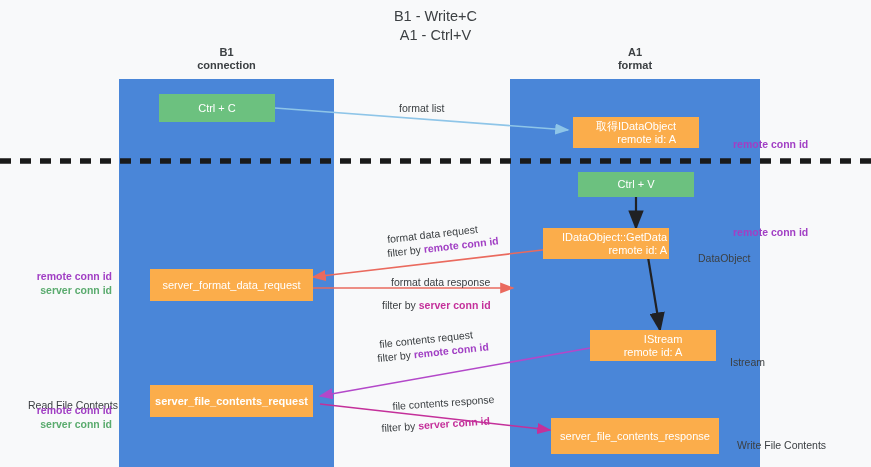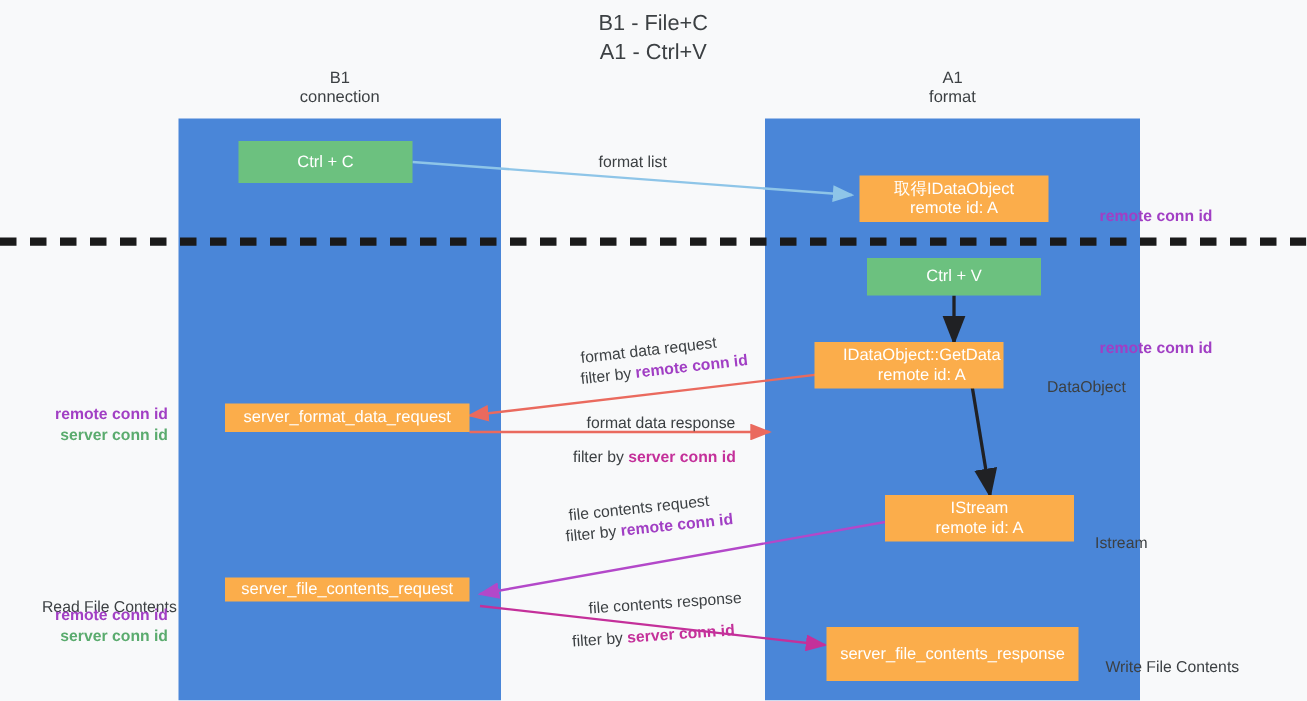--- a/index.html
+++ b/index.html
@@ -33,29 +33,30 @@
     font-size: 14.5px; color: #3c4043;
     line-height: 19px;
     white-space: pre-line;
   }
   .lane-head {
     position: absolute;
     text-align: center;
     font-size: 11px; color: #3c4043;
     line-height: 13px;
     white-space: pre-line;
+    font-weight: bold;
   }
   #head-b1 { left: 119px; top: 46px; width: 215px; }
   #head-a1 { left: 510px; top: 46px; width: 250px; }
 
   .box {
     position: absolute;
     display: flex; flex-direction: column;
     align-items: center; justify-content: center;
-    text-align: center;
+    text-align: right;
     color: #ffffff;
     font-size: 11px;
     line-height: 13px;
     padding: 2px 4px;
     white-space: pre-line;
   }
   .box.green { background: #6cc17f; }
   .box.orange { background: #fbad4b; }
 
   .edge-label {
@@ -87,21 +88,21 @@
   .conn-pair .c-server { color: #5aab6e; display: block; }
 </style>
 </head>
 <body>
 
 <div id="canvas">
 
   <div class="lane" id="lane-b1"></div>
   <div class="lane" id="lane-a1"></div>
 
-  <div class="title">B1 - File+C
+  <div class="title">B1 - Write+C
 A1 - Ctrl+V</div>
 
   <div class="lane-head" id="head-b1">B1
 connection</div>
   <div class="lane-head" id="head-a1">A1
 format</div>
 
   <svg class="layer" viewBox="0 0 871 467">
     <defs>
       <marker id="ah-blue" markerWidth="9" markerHeight="7" refX="8" refY="3.5" orient="auto">
@@ -149,31 +150,31 @@
 
   <div class="box green" style="left:578px; top:172px; width:116px; height:25px;">
     <span>Ctrl + V</span>
   </div>
 
   <div class="box orange" style="left:543px; top:228px; width:126px; height:31px;padding-left:21px;">
     <span>IDataObject::GetData
 remote id: A</span>
   </div>
 
-  <div class="box orange" style="left:150px; top:269px; width:163px; height:19px;">
+  <div class="box orange" style="left:150px; top:269px; width:163px; height:32px;">
     <span>server_format_data_request</span>
   </div>
 
 
   <div class="box orange" style="left:590px; top:330px; width:126px; height:31px;">
     <span>IStream
 remote id: A</span>
   </div>
 
-  <div class="box orange" style="left:150px; top:385px; width:163px; height:16px;">
+  <div class="box orange" style="left:150px; top:385px; width:163px; height:32px;font-weight:bold;">
     <span>server_file_contents_request</span>
   </div>
 
   <div class="box orange" style="left:551px; top:418px; width:168px; height:36px;">
     <span>server_file_contents_response</span>
   </div>
 
   <div class="edge-label" style="left:399px; top:101px;">
     <span>format list</span>
   </div>

